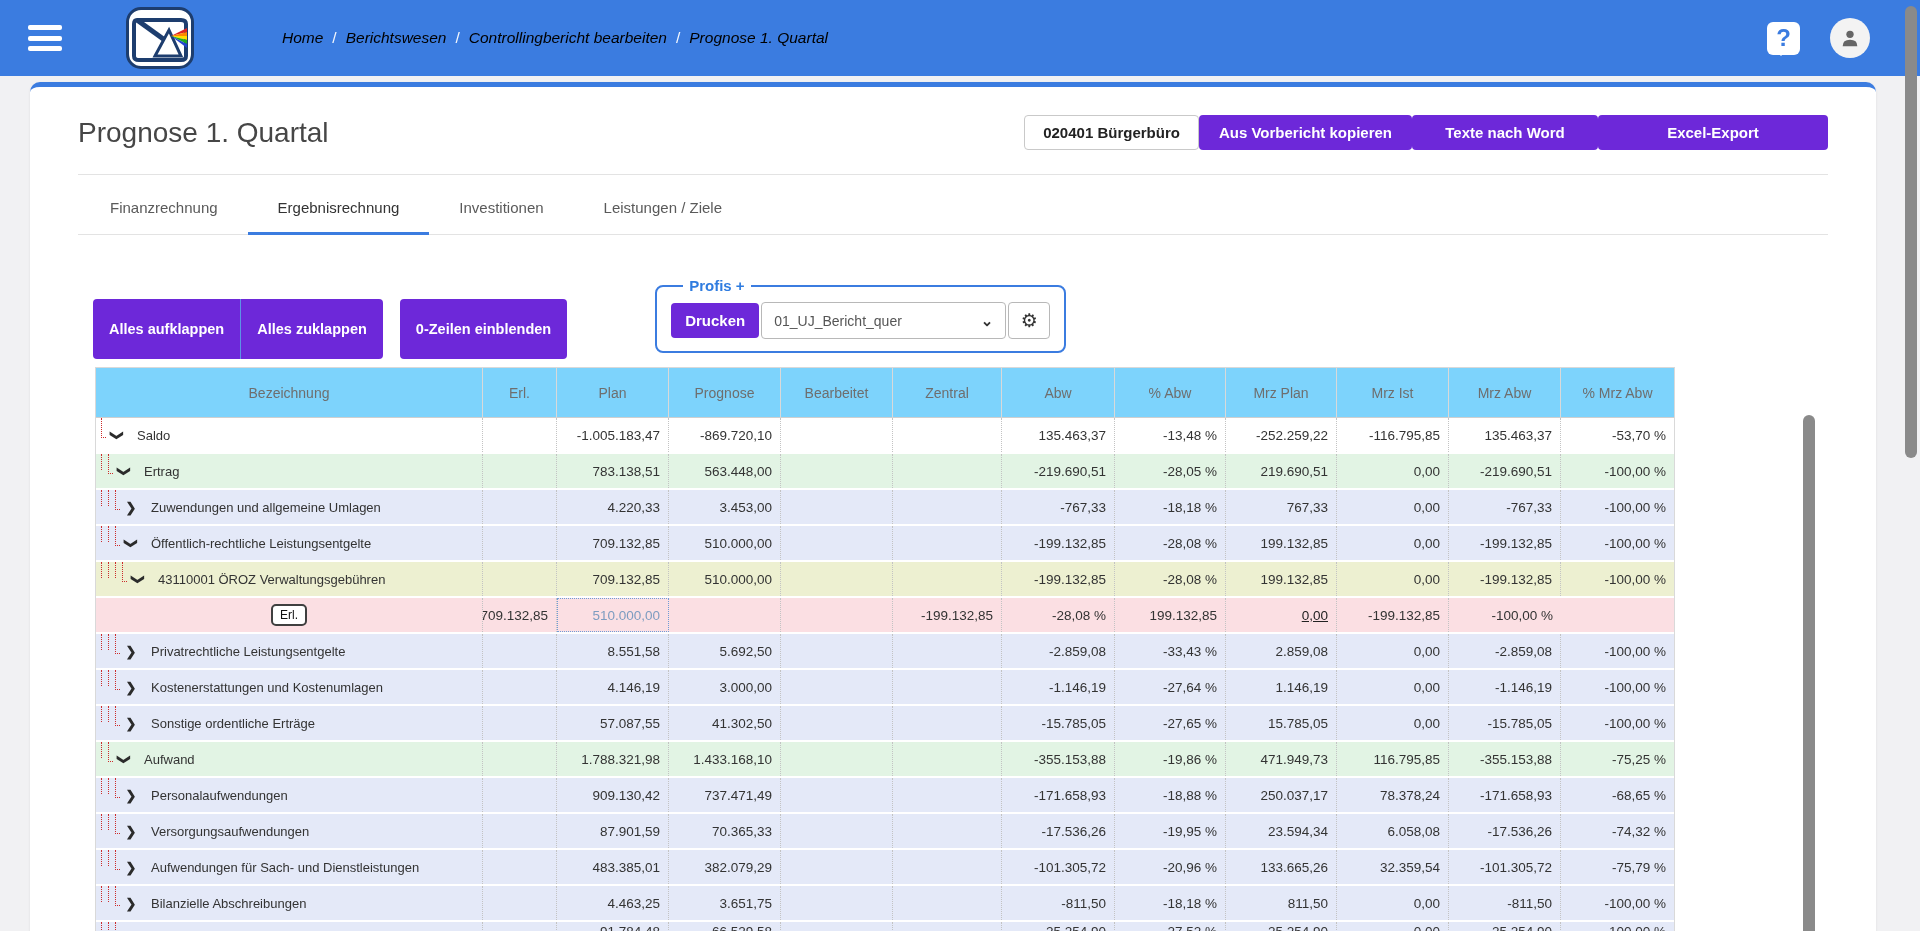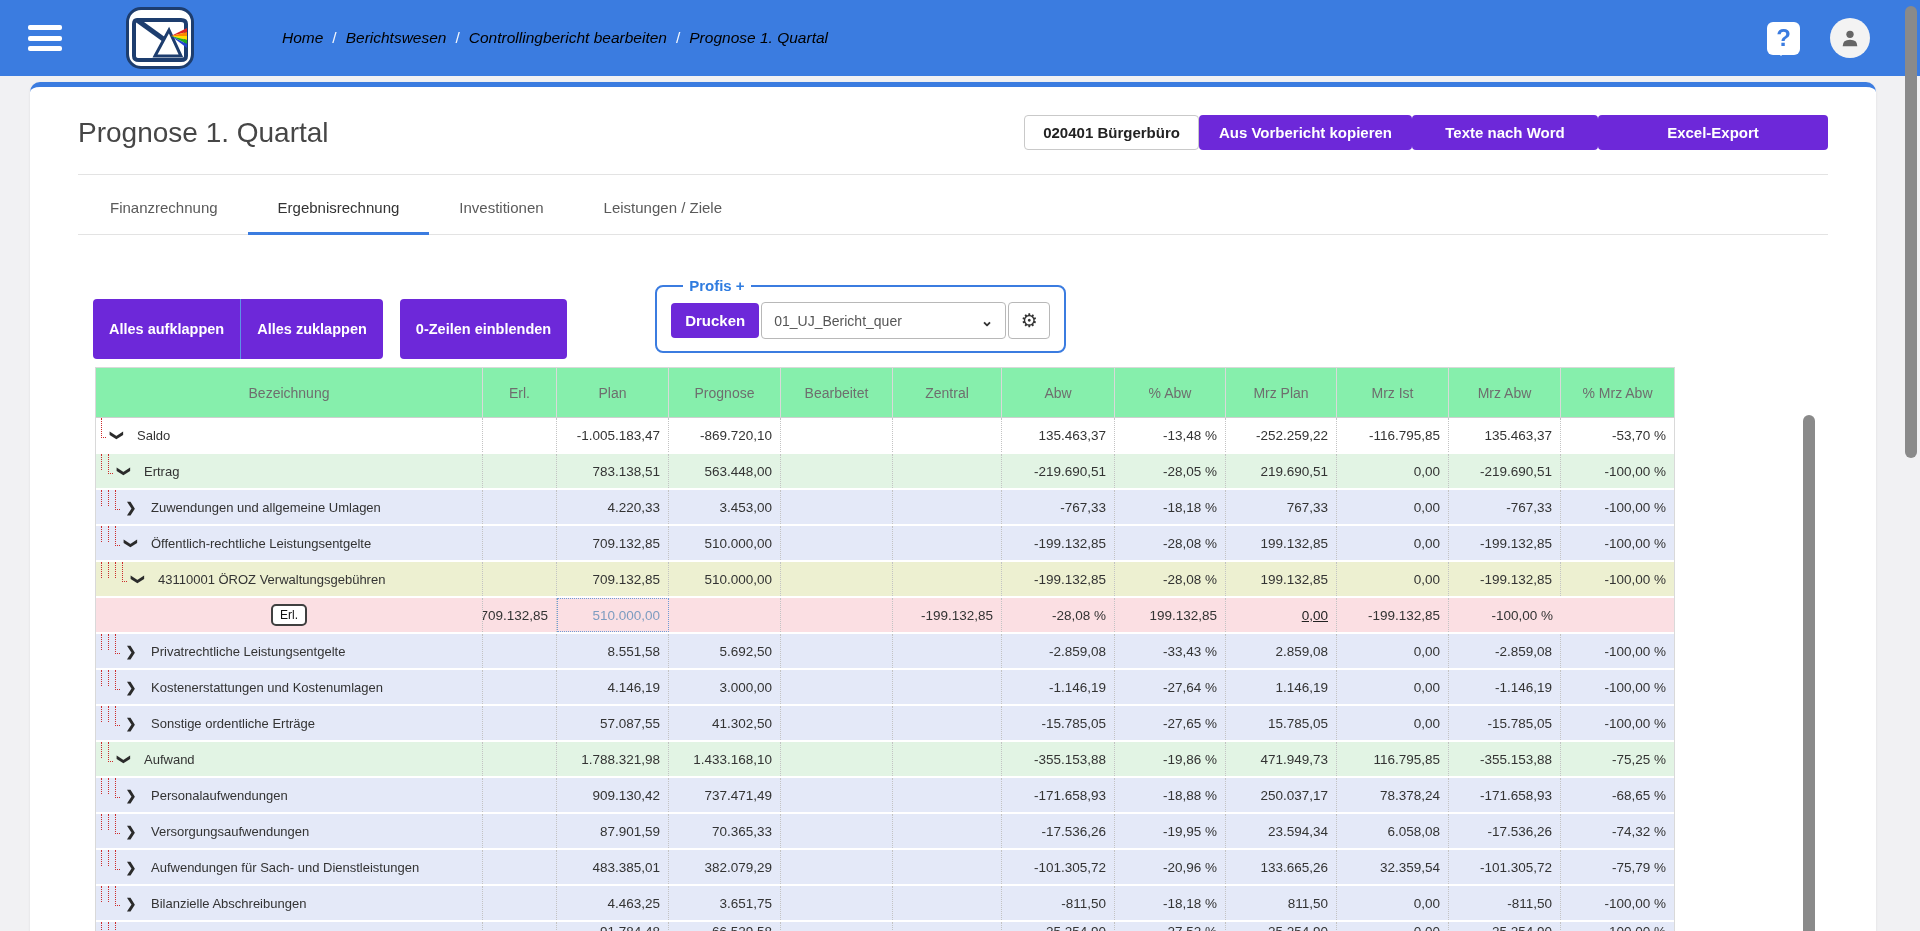--- a/index.html
+++ b/index.html
@@ -67,21 +67,21 @@
     color:#555; font-size:14px; cursor:pointer; }
   .profile-select .chev { font-size:15px; color:#333; font-weight:bold; }
   .gear-btn { width:42px; height:37px; border:1px solid #b8b8b8; border-radius:4px; background:#fff;
     font-size:19px; color:#333; cursor:pointer; display:flex; align-items:center; justify-content:center; }
 
   
   .table-wrap { margin-left:17px; margin-top:14px; width:1580px; border:1px solid #d9d9d9;
     border-bottom:none; }
   .t-row { display:grid;
     grid-template-columns:387px 74px 112px 112px 112px 109px 113px 111px 111px 112px 112px 113px; }
-  .t-head .cell { background:#86efac; color:#6e6e6e; font-size:14px; display:flex; align-items:center;
+  .t-head .cell { background:#7dd3fc; color:#6e6e6e; font-size:14px; display:flex; align-items:center;
     justify-content:center; height:50px; border-right:1px solid #d9d9d9; border-bottom:1px solid #cfcfcf; }
   .t-head .cell:last-child { border-right:none; }
   .t-body .t-row { height:36px; border-bottom:2px solid #fff; }
   .t-body .cell { font-size:13px; color:#333; display:flex; align-items:center;
     border-right:1px dotted #c3c3c3; padding:0 8px; position:relative; overflow:hidden; }
   .t-body .cell:last-child { border-right:none; }
   .t-body .cell.num { justify-content:flex-end; font-size:13.5px; }
   .t-body .cell.label-cell { padding-left:0; }
   .guide { position:absolute; top:0; width:1px; border-left:1px dotted #cc2b2b; height:16px; }
   .guide.foot { width:5px; height:20px; border-bottom:1px dotted #cc2b2b; }

